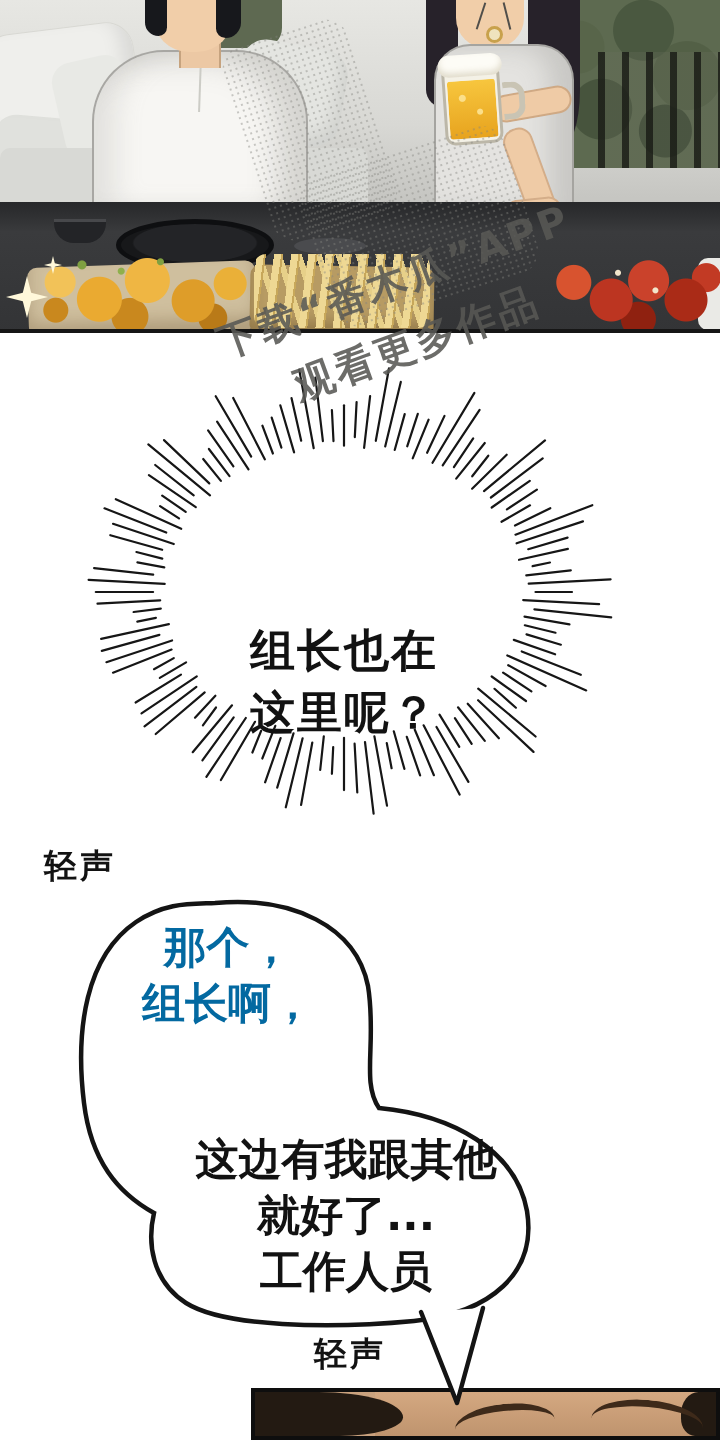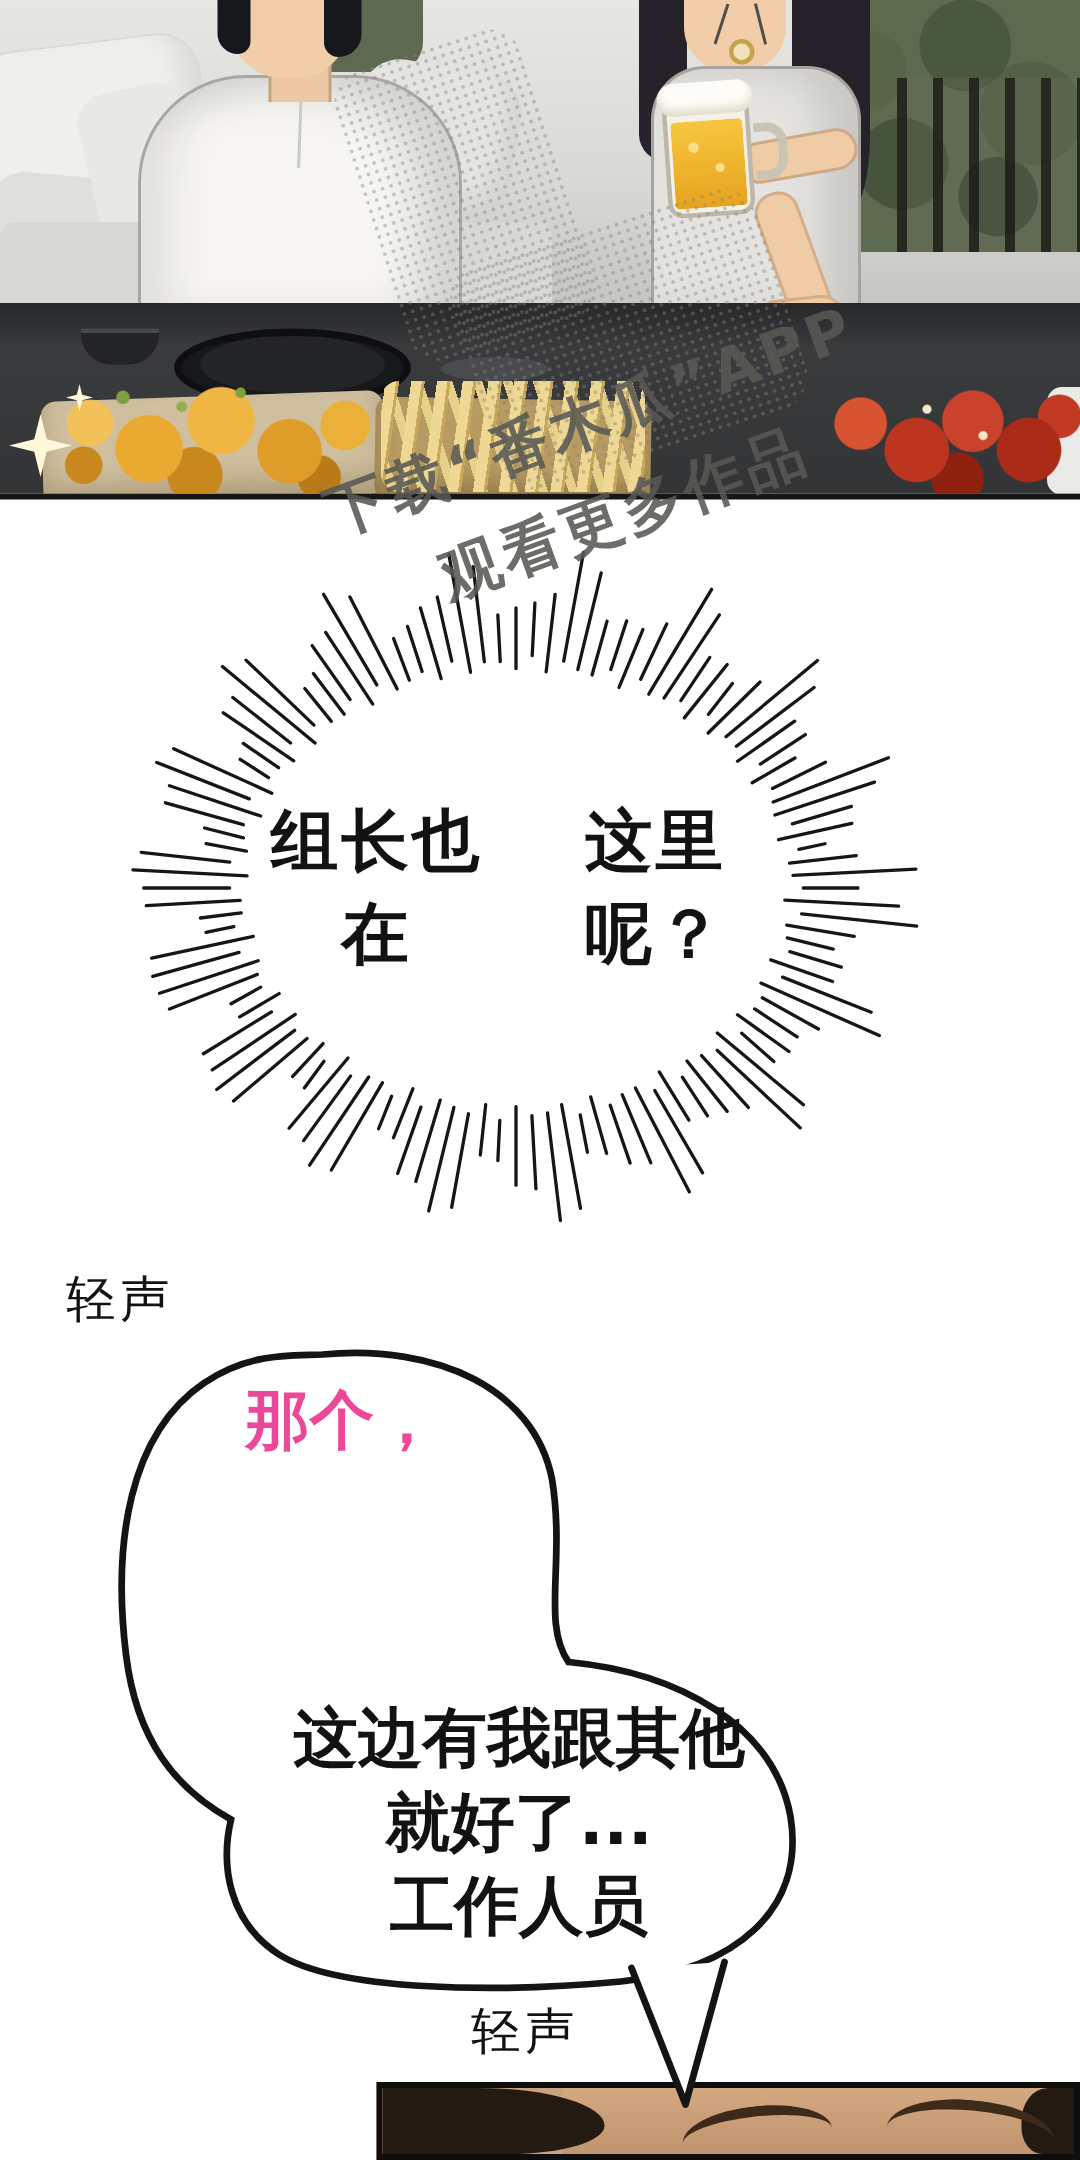--- a/index.html
+++ b/index.html
@@ -111,35 +111,35 @@
   .halftone-1{left:244px;top:28px;width:132px;height:204px;transform:rotate(-18deg)}
   .halftone-2{left:312px;top:148px;width:214px;height:156px;transform:rotate(-18deg)}
 
   
   .watermark{left:168px;top:246px;width:474px;transform:rotate(-20deg);z-index:3;
     color:rgba(88,88,84,.88);font-weight:700;text-align:center;letter-spacing:3px;
     font-size:40px;line-height:66px;pointer-events:none}
 
   
   .spikes-svg{left:0;top:0;z-index:2;pointer-events:none}
-  .burst-text{left:158px;top:440px;width:372px;height:304px;display:flex;flex-direction:row;
+  .burst-text{left:158px;top:440px;width:372px;height:304px;display:flex;flex-direction:column;
     align-items:center;justify-content:flex-end;font-size:45px;font-weight:700;line-height:1.38;
     letter-spacing:2px;color:#121212;z-index:2;text-align:center}
 
   
-  .whisper{font-size:33px;font-weight:400;color:#121212;letter-spacing:3px;z-index:6}
+  .whisper{font-size:33px;font-weight:700;color:#121212;letter-spacing:3px;z-index:6}
   .whisper-top{left:44px;top:844px}
   .whisper-bottom{left:314px;top:1332px}
 
   
   .bubble-svg{left:40px;top:888px;z-index:5}
   .bubble-body{fill:#ffffff;stroke:#141414;stroke-width:4.5}
   .bubble-tail{fill:#ffffff;stroke:#141414;stroke-width:4.5;stroke-linejoin:round;stroke-linecap:round}
   .bubble-text-a{left:92px;top:920px;width:272px;text-align:center;font-size:43px;font-weight:700;
-    line-height:1.30;color:#ec4899;z-index:6}
+    line-height:1.30;color:#0369a1;z-index:6}
   .bubble-text-b{left:166px;top:1132px;width:360px;text-align:center;font-size:43px;font-weight:700;
     line-height:1.30;color:#121212;z-index:6}
 
   
   .panel-bottom{left:251px;top:1388px;width:469px;height:52px;background:#caa27e;
     border:4px solid #0e0e0e;z-index:2;overflow:hidden}
   .pb-skin{left:120px;top:0;width:341px;height:44px;background:linear-gradient(180deg,#d4a881,#bf946e)}
   .pb-hair-left{left:0;top:0;width:148px;height:44px;background:#231a12;border-radius:0 60% 45% 0}
   .pb-hair-right{left:426px;top:0;width:35px;height:44px;background:#231a12;border-radius:50% 0 0 40%}
   .pb-brow-l{left:200px;top:12px;width:100px;height:40px;border-top:7px solid #3e2a1a;
@@ -339,20 +339,21 @@
       C 537 1273 491 1313 414 1321
       C 329 1329 224 1327 186 1303
       C 152 1281 147 1243 154 1213
       C 118 1193 91 1161 84 1103
       C 75 1029 86 956 136 922
       C 166 902 191 904 215 903 Z"></path>
     <path class="bubble-tail" d="M 421 1312 L 457 1403 L 483 1308"></path>
   </svg>
   <div class="abs bubble-text-a">
     <div>那个，</div>
+    <div>组长啊，</div>
   </div>
   <div class="abs bubble-text-b">
     <div>这边有我跟其他</div>
     <div>就好了...</div>
     <div>工作人员</div>
   </div>
 
   <div class="abs whisper whisper-bottom">轻声</div>
 
   <section class="abs panel-bottom">

